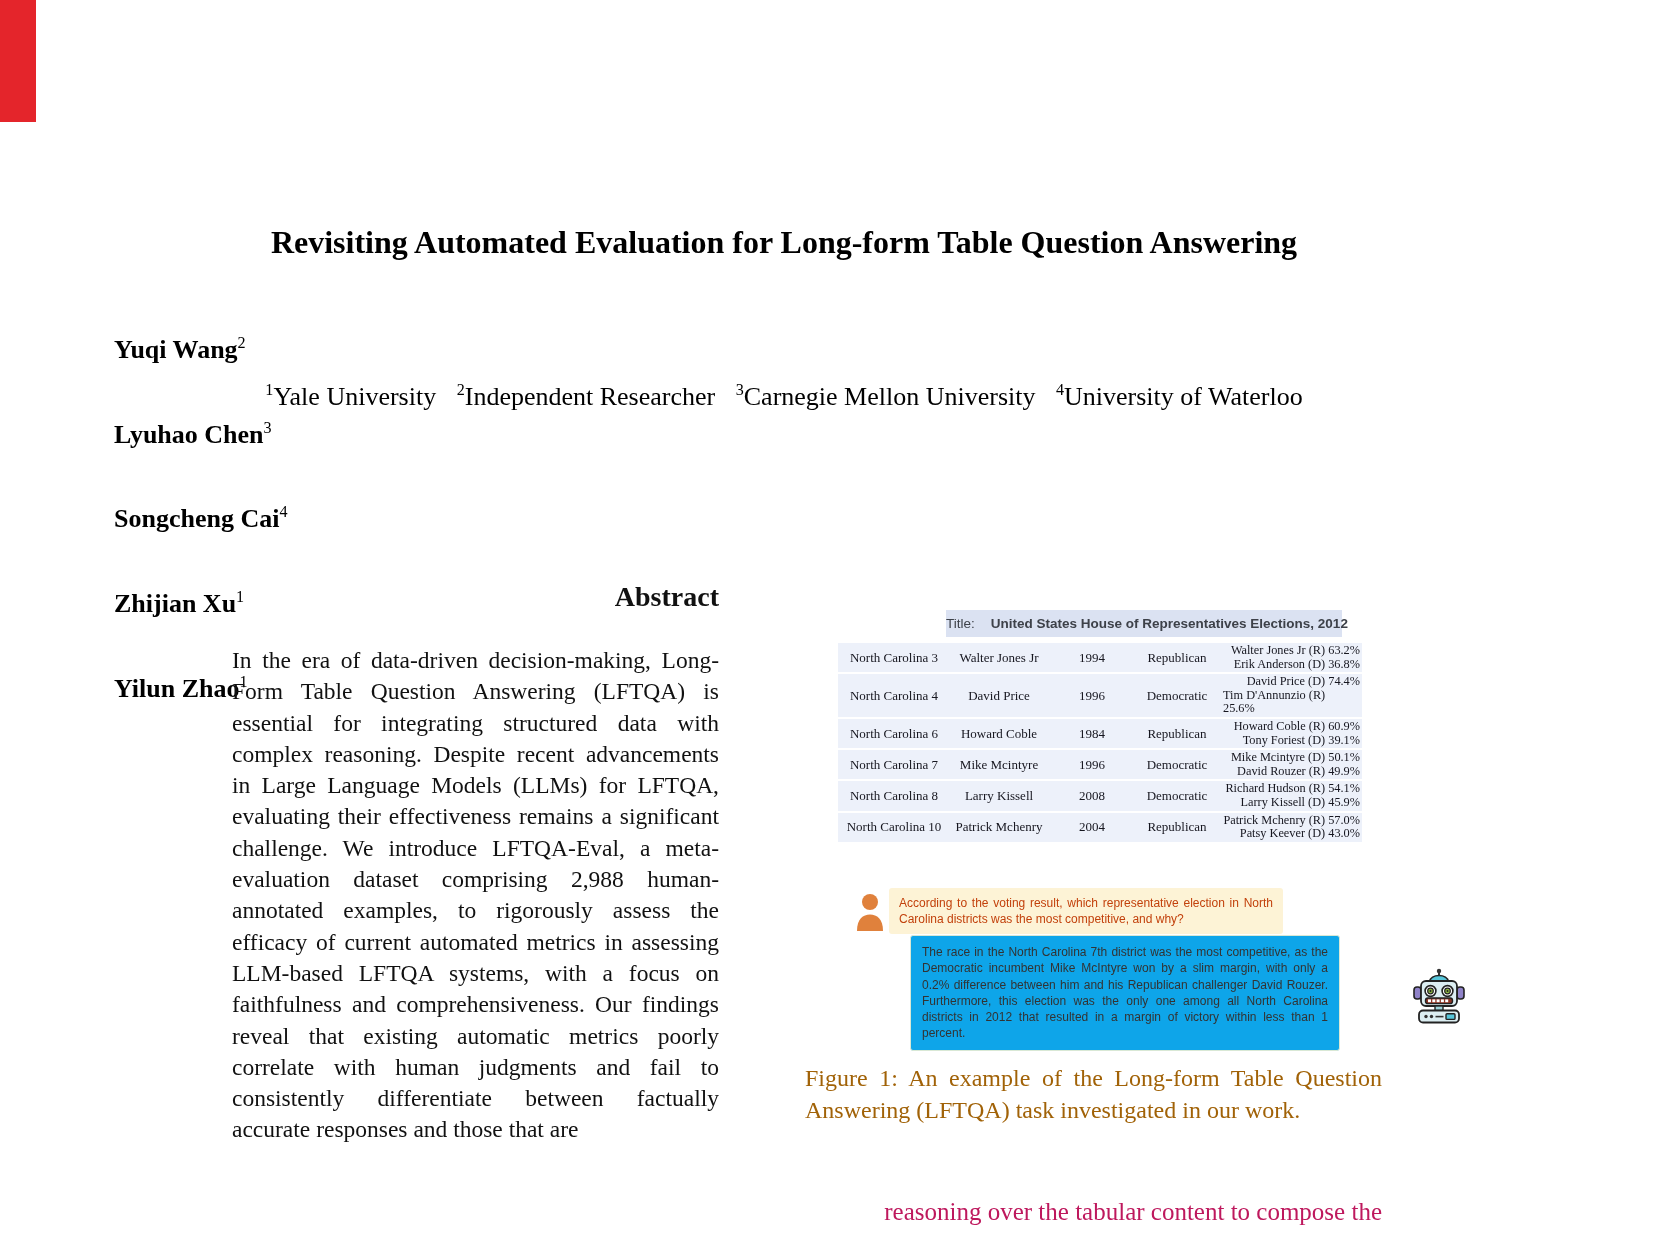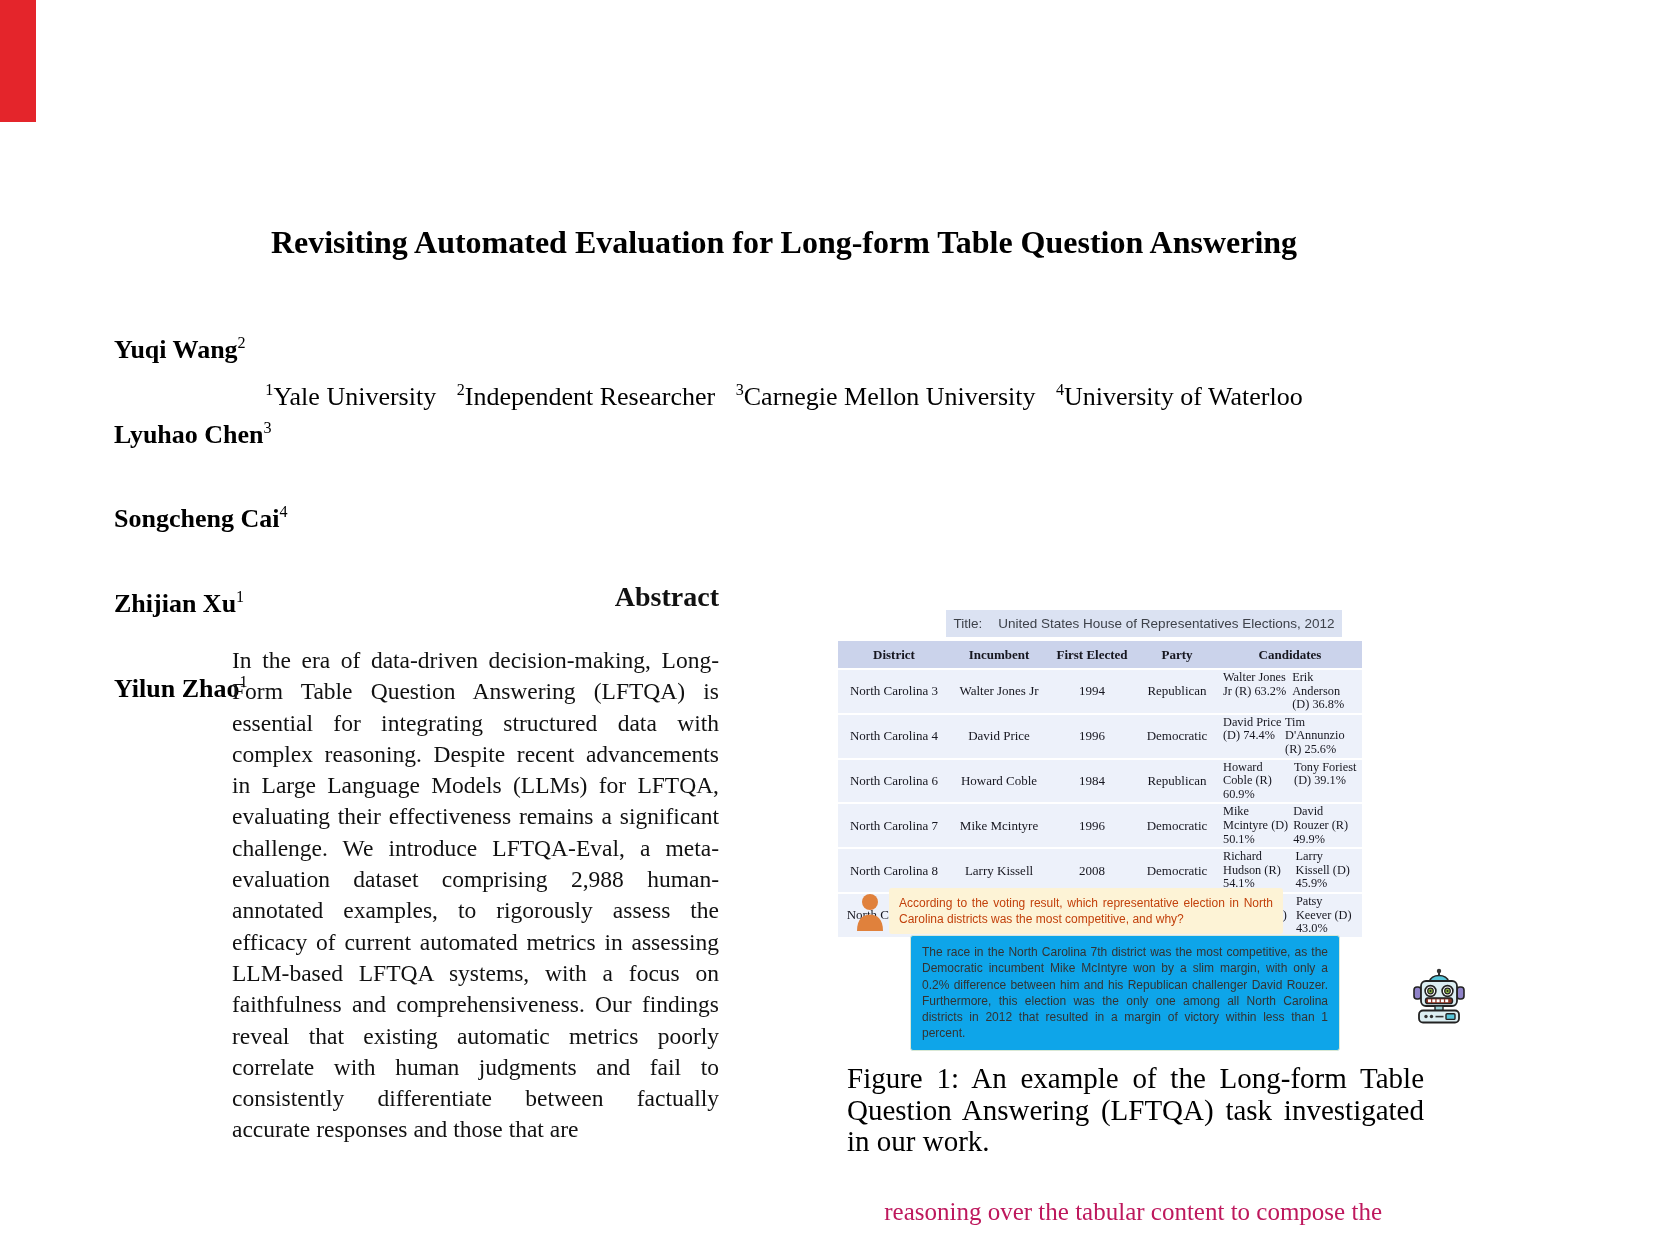--- a/index.html
+++ b/index.html
@@ -28,45 +28,45 @@
   .abstract-body{position:absolute;top:645px;left:232px;width:487px;
     font-size:23.5px;line-height:31.3px;text-align:justify;}
 
   .figure{position:absolute;left:805px;top:575px;width:680px;height:470px;}
 
   .fig-title-bar{position:absolute;left:141px;top:35px;width:396px;height:27px;
     background:#dbe2f2;text-align:center;
     font-family:"Liberation Sans", sans-serif;font-size:13.5px;line-height:27px;color:#3d4149;
     white-space:nowrap;}
   .fig-title-bar .tlabel{margin-right:16px;}
-  .fig-title-bar .ttext{font-weight:normal;}
+  .fig-title-bar .ttext{font-weight:bold;}
 
   .ftable{position:absolute;left:33px;top:66px;width:524px;font-family:"Liberation Serif", serif;}
   .frow{display:grid;grid-template-columns:112px 98px 88px 82px 144px;
     background:#edf1fa;border-top:2px solid #fff;}
   .frow.fhead{background:#cbd3eb;border-top:none;font-weight:bold;}
   .cell{display:flex;align-items:center;justify-content:center;text-align:center;
     font-size:13px;min-height:28px;padding:1px 2px;box-sizing:border-box;color:#16161f;}
   .fhead .cell{min-height:27px;}
-  .cell.cand{flex-direction:row;align-items:flex-start;justify-content:center;
+  .cell.cand{flex-direction:column;align-items:flex-end;justify-content:center;
     text-align:left;font-size:12.3px;line-height:13.6px;padding-left:5px;}
 
   .user-icon{position:absolute;left:50px;top:318px;width:30px;height:38px;}
   .q-bubble{position:absolute;left:84px;top:313px;width:394px;min-height:46px;
     background:#fdf3d6;border-radius:3px;padding:7px 10px;box-sizing:border-box;
     font-family:"Liberation Sans", sans-serif;font-size:12px;line-height:16.2px;
     color:#c2410c;text-align:justify;}
   .a-bubble{position:absolute;left:105px;top:360px;width:430px;min-height:103px;
     background:#0ea5e9;border:1px solid #d9e8d5;border-radius:3px;padding:8px 11px;
     box-sizing:border-box;font-family:"Liberation Sans", sans-serif;font-size:12px;
     line-height:16.3px;color:#333;text-align:justify;}
   .robot-icon{position:absolute;left:604px;top:393px;width:60px;height:56px;}
 
   .fig-caption{position:absolute;left:805px;top:1063px;width:577px;
-    font-size:29px;line-height:31.5px;text-align:justify;color:#000000;margin-left:42px;}
+    font-size:24px;line-height:31.5px;text-align:justify;color:#a16207;}
   .right-body{position:absolute;left:805px;top:1198px;width:577px;
     font-size:25px;color:#be185d;text-align:right;}
 </style>
 </head>
 <body>
 
 <div class="red-banner"></div>
 
 <h1 class="page-title">Revisiting Automated Evaluation for Long-form Table Question Answering</h1>
 
@@ -88,27 +88,20 @@
 <div class="abstract-heading">Abstract</div>
 <div class="abstract-body">In the era of data-driven decision-making, Long-Form Table Question Answering (LFTQA) is essential for integrating structured data with complex reasoning. Despite recent advancements in Large Language Models (LLMs) for LFTQA, evaluating their effectiveness remains a significant challenge. We introduce LFTQA-Eval, a meta-evaluation dataset comprising 2,988 human-annotated examples, to rigorously assess the efficacy of current automated metrics in assessing LLM-based LFTQA systems, with a focus on faithfulness and comprehensiveness. Our findings reveal that existing automatic metrics poorly correlate with human judgments and fail to consistently differentiate between factually accurate responses and those that are</div>
 
 <div class="figure">
 
   <div class="fig-title-bar">
     <span class="tlabel">Title:</span><span class="ttext">United States House of Representatives Elections, 2012</span>
   </div>
 
   <div class="ftable">
-    <div class="frow fhead">
-      <div class="cell">District</div>
-      <div class="cell">Incumbent</div>
-      <div class="cell">First Elected</div>
-      <div class="cell">Party</div>
-      <div class="cell">Candidates</div>
-    </div>
     <div class="frow">
       <div class="cell">North Carolina 3</div>
       <div class="cell">Walter Jones Jr</div>
       <div class="cell">1994</div>
       <div class="cell">Republican</div>
       <div class="cell cand">
         <div>Walter Jones Jr (R) 63.2%</div>
           <div>Erik Anderson (D) 36.8%</div>
       </div>
     </div>

